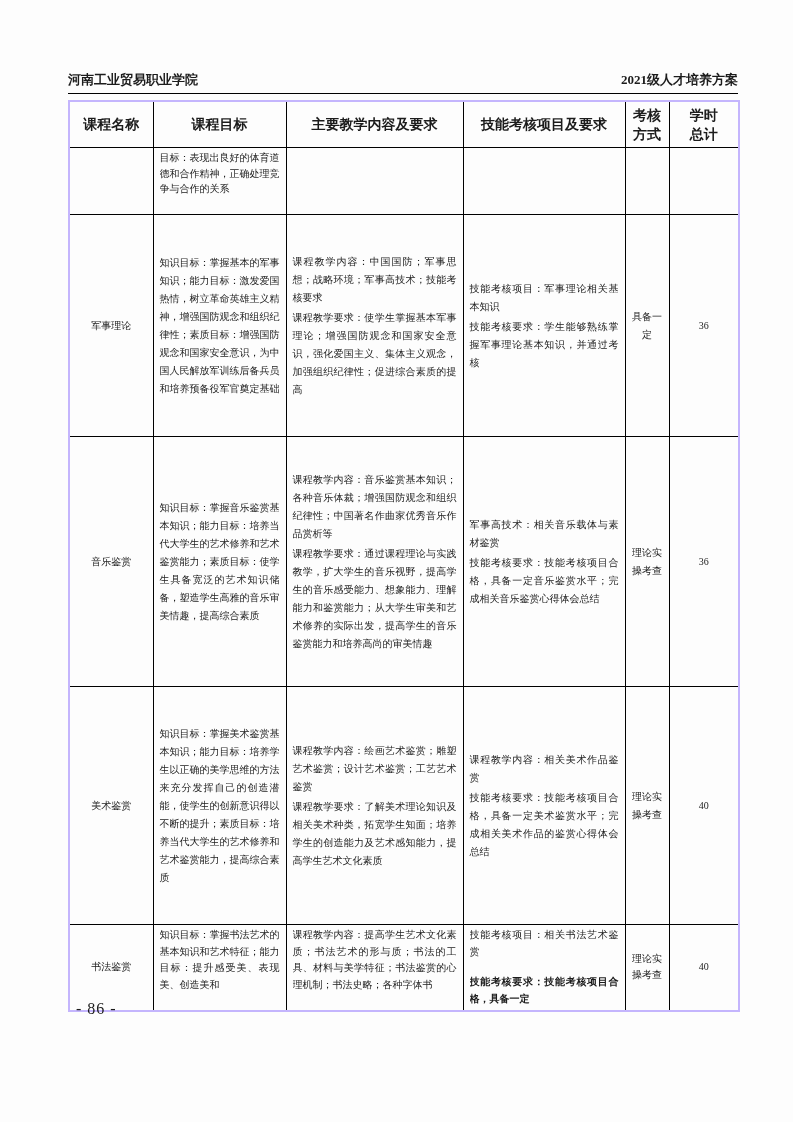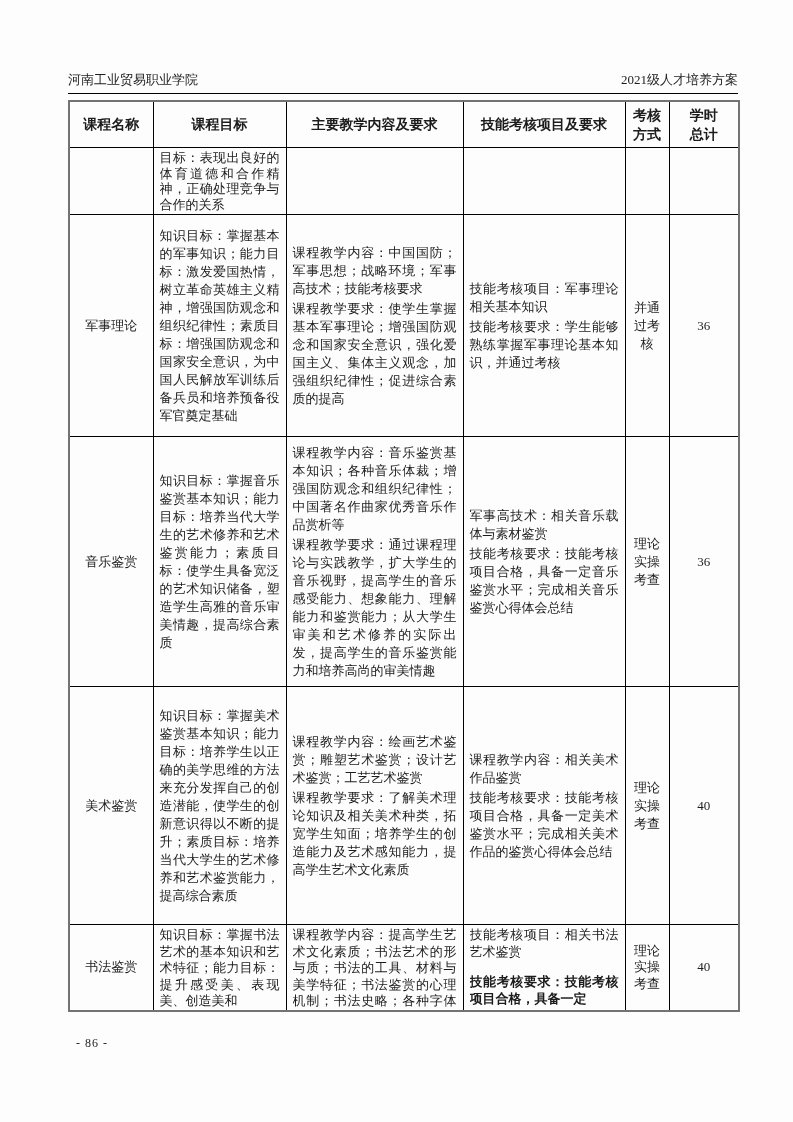--- a/index.html
+++ b/index.html
@@ -3,51 +3,51 @@
 <meta charset="utf-8">
 <style>
   html,body{margin:0;padding:0;}
   body{
     width:793px;height:1122px;position:relative;background:#fdfdfd;
     font-family:"Liberation Serif","DejaVu Serif",serif;color:#1c1c1c;
     overflow:hidden;
   }
   .page-header{
     position:absolute;top:71px;left:68px;width:670px;
-    display:flex;justify-content:space-between;font-size:13px;
+    display:flex;justify-content:space-between;font-size:13px;font-weight:bold;
   }
   .header-rule{
     position:absolute;top:93px;left:68px;width:670px;
     border-top:1.5px solid #000;height:0;
   }
   table.course-table{
     position:absolute;top:100px;left:68px;width:670px;
     border-collapse:collapse;table-layout:fixed;
-    border:2px solid #737373;
+    border:2px solid #c4b5fd;
   }
   .course-table th,.course-table td{
     border:1px solid #000;padding:2px 6px;
-    font-size:13px;line-height:18px;overflow:hidden;
+    font-size:10px;line-height:18px;overflow:hidden;
     vertical-align:middle;word-break:break-all;
   }
   .course-table thead th{
     font-weight:bold;font-size:14px;text-align:center;
     height:41px;padding:2px;line-height:19px;white-space:pre-line;
   }
   td.center{text-align:center;}
   td.just{text-align:justify;text-justify:inter-character;}
   .course-table p{margin:0;}
   .course-table p + p{margin-top:2px;}
   tr.row-first td{line-height:15.5px;}
   tr.row-last td{line-height:16.5px;}
   tr.row-last p + p{margin-top:14px;font-weight:bold;}
   tr.row-last .clipbox{height:80px;overflow:hidden;}
   tr.row-first .clipbox{height:62px;overflow:hidden;}
   .page-footer{
-    position:absolute;top:1036px;left:76px;font-size:12px;
+    position:absolute;top:1000px;left:76px;font-size:16px;
     letter-spacing:1px;
   }
 </style>
 </head>
 <body>
 
 <div class="page-header">
   <span>河南工业贸易职业学院</span>
   <span>2021级人才培养方案</span>
 </div>
@@ -95,21 +95,21 @@
         <p>知识目标：掌握基本的军事知识；能力目标：激发爱国热情，树立革命英雄主义精神，增强国防观念和组织纪律性；素质目标：增强国防观念和国家安全意识，为中国人民解放军训练后备兵员和培养预备役军官奠定基础</p>
       </td>
       <td class="just">
         <p>课程教学内容：中国国防；军事思想；战略环境；军事高技术；技能考核要求</p>
         <p>课程教学要求：使学生掌握基本军事理论；增强国防观念和国家安全意识，强化爱国主义、集体主义观念，加强组织纪律性；促进综合素质的提高</p>
       </td>
       <td class="just">
         <p>技能考核项目：军事理论相关基本知识</p>
         <p>技能考核要求：学生能够熟练掌握军事理论基本知识，并通过考核</p>
       </td>
-      <td class="center">并通过考核</td>
+      <td class="center">具备一定</td>
       <td class="center">36</td>
     </tr>
 
     <tr style="height:250px">
       <td class="center">音乐鉴赏</td>
       <td class="just">
         <p>知识目标：掌握音乐鉴赏基本知识；能力目标：培养当代大学生的艺术修养和艺术鉴赏能力；素质目标：使学生具备宽泛的艺术知识储备，塑造学生高雅的音乐审美情趣，提高综合素质</p>
       </td>
       <td class="just">
         <p>课程教学内容：音乐鉴赏基本知识；各种音乐体裁；增强国防观念和组织纪律性；中国著名作曲家优秀音乐作品赏析等</p>

